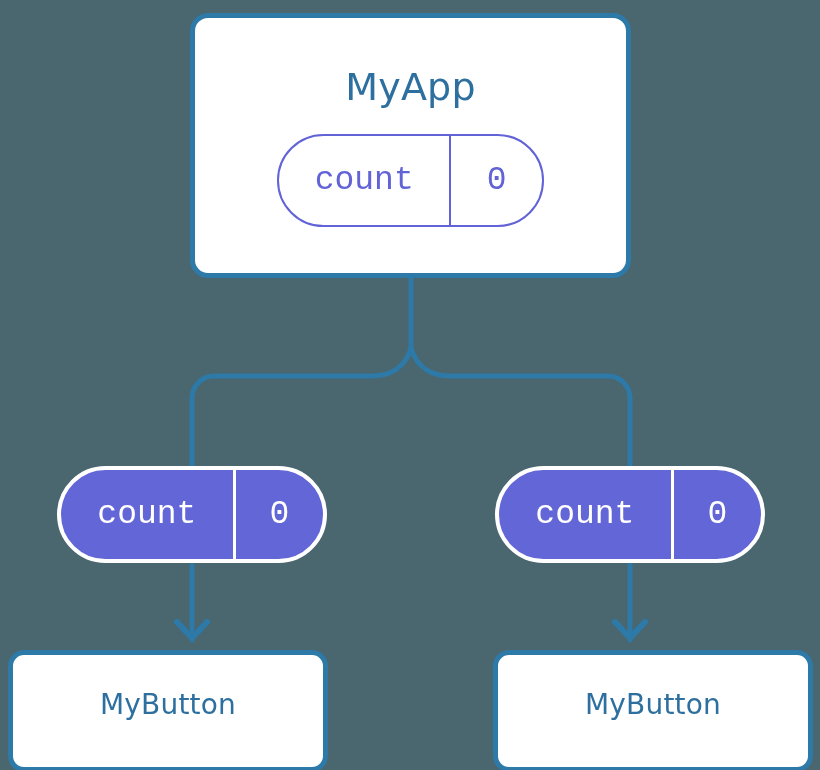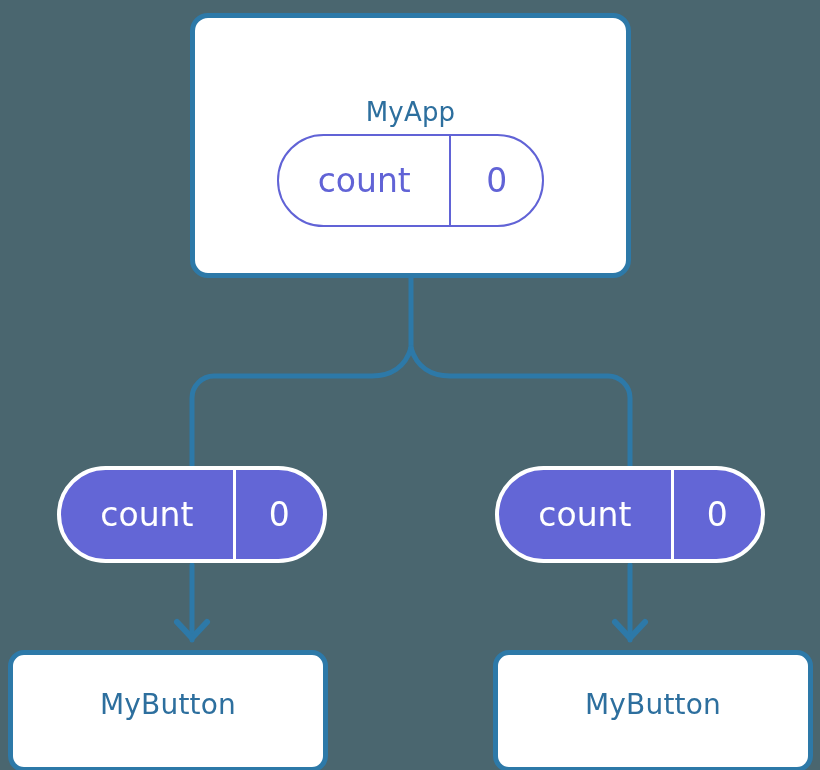--- a/index.html
+++ b/index.html
@@ -50,22 +50,21 @@
   }
 
   #app-box {
     left: 190px;
     top: 13px;
     width: 441px;
     height: 265px;
   }
   #app-box .comp-title {
     top: 47px;
-    font-size: 26px;
-    margin-top: 32px;
+    font-size: 38px;
   }
 
   .btn-box {
     width: 320px;
     height: 122px;
     top: 650px;
     border-radius: 16px;
   }
   #btn-left  { left: 8px; }
   #btn-right { left: 493px; }
@@ -84,20 +83,21 @@
     overflow: hidden;
     z-index: 4;
   }
   .pill .pill-key,
   .pill .pill-val {
     display: flex;
     align-items: center;
     justify-content: center;
     box-sizing: border-box;
     white-space: nowrap;
+    font-family: Liberation Mono, monospace;
   }
 
   
   .pill-outline {
     background: transparent;
     border: 2px solid #6163d6;
   }
   .pill-outline .pill-key,
   .pill-outline .pill-val {
     color: #6163d6;

